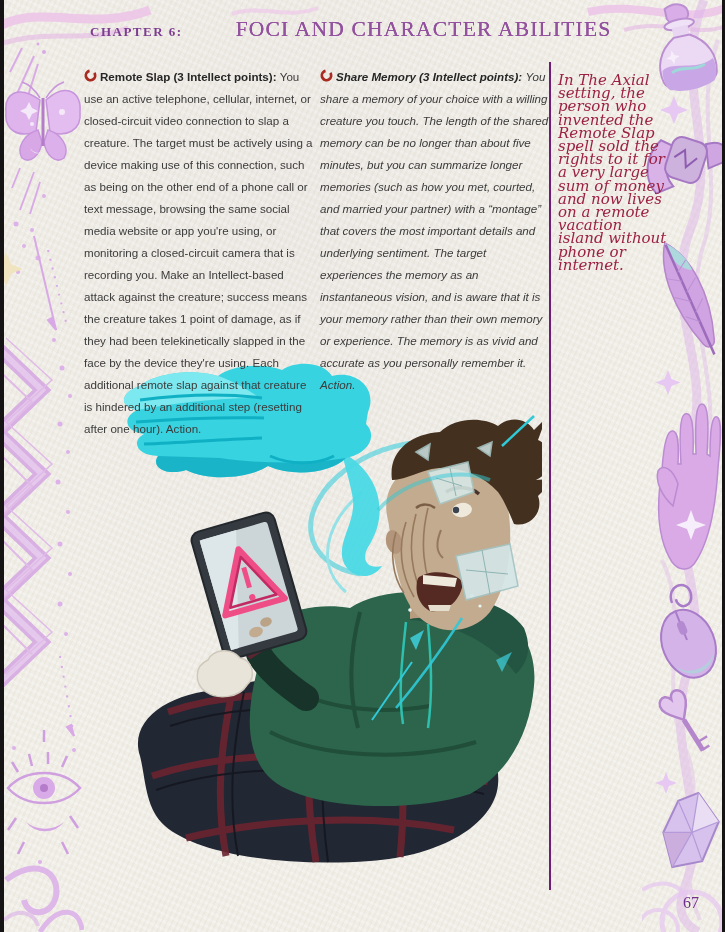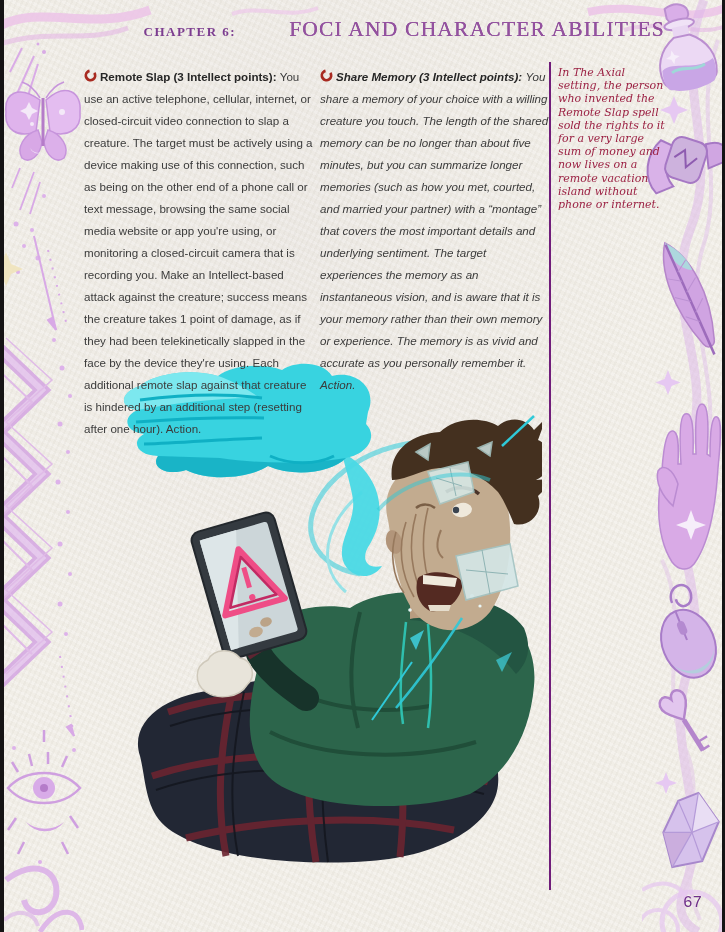--- a/index.html
+++ b/index.html
@@ -8,38 +8,38 @@
       radial-gradient(ellipse at 40% 25%, rgba(120,100,140,0.04), transparent 60%),
       repeating-linear-gradient(115deg, rgba(190,185,170,0.10) 0 2px, transparent 2px 5px),
       repeating-linear-gradient(25deg, rgba(255,255,255,0.25) 0 3px, transparent 3px 7px),
       #f1eee7;
     font-family:"Liberation Sans", sans-serif;}
   .edge{position:absolute;top:0;height:100%;background:#151314;z-index:30;}
   .edge-left{left:0;width:4px;}
   .edge-right{right:0;width:3px;}
   .decor{position:absolute;z-index:1;}
   .hdr{position:absolute;top:17px;left:90px;right:60px;display:flex;align-items:baseline;
-    justify-content:flex-end;gap:9px;z-index:5;}
+    justify-content:flex-start;gap:9px;z-index:5;}
   .hdr .chap{font-family:"Liberation Serif",serif;font-weight:bold;font-size:13px;
     letter-spacing:1.5px;color:#7c3d90;}
   .hdr .title{font-family:"Liberation Serif",serif;font-size:21.5px;letter-spacing:1.2px;
     color:#94519f;text-shadow:0 0 0.6px #7c3d90;margin-left:44px;}
   .col{position:absolute;top:66px;width:231px;font-size:11.6px;line-height:22px;
     color:#3b3b3b;z-index:5;}
   .col1{left:84px;}
   .col2{left:320px;width:229px;font-style:italic;}
   .ability{margin:0;}
   .ability b{color:#262626;}
   .ring{display:inline-block;vertical-align:-1px;margin-right:3px;}
   .divider{position:absolute;left:549px;top:62px;width:2px;height:828px;background:#701d7a;z-index:5;}
-  .sidebar{position:absolute;left:558px;top:66px;width:110px;z-index:5;
-    font-family:"DejaVu Serif",serif;font-style:italic;font-size:11px;line-height:13.2px;
+  .sidebar{position:absolute;left:558px;top:74px;width:110px;z-index:5;
+    font-family:"DejaVu Serif",serif;font-style:italic;font-size:15px;line-height:13.2px;
     color:#9b2143;}
   .pagenum{position:absolute;left:683px;top:894px;z-index:6;
-    font-family:Liberation Mono, monospace;font-size:16px;color:#6f2f8a;}
+    font-family:Liberation Serif, serif;font-size:16px;color:#6f2f8a;}
   .illus{position:absolute;left:110px;top:360px;z-index:4;}
 </style>
 </head>
 <body>
 
 <div class="page">
 
   <div class="edge edge-left"></div>
   <div class="edge edge-right"></div>
 

